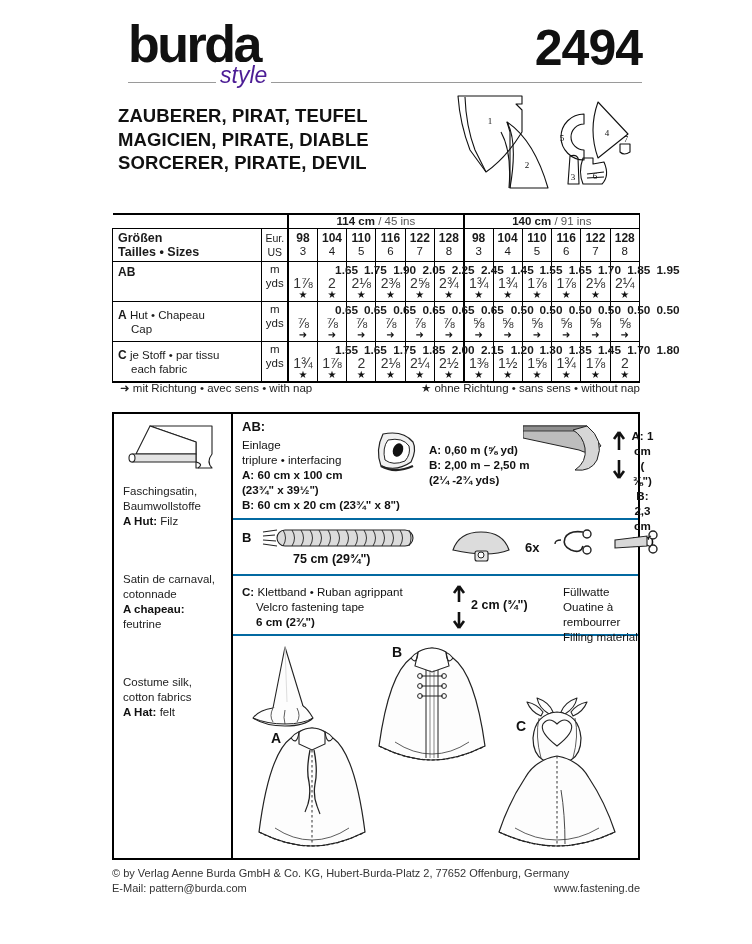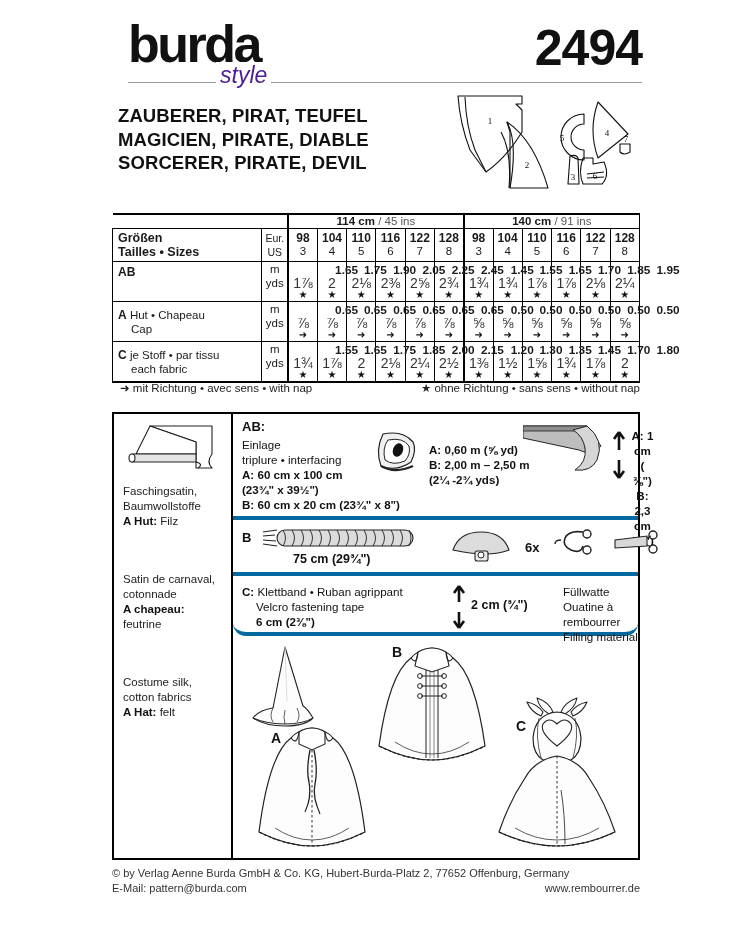--- a/index.html
+++ b/index.html
@@ -56,24 +56,24 @@
   .legend .r{position:absolute;right:0;top:0;}
 
   
   .notions{position:absolute;left:112px;top:412px;width:528px;height:448px;
            border:2px solid #000;box-sizing:border-box;}
   .fabcol{position:absolute;left:0;top:0;width:119px;height:100%;
           border-right:2px solid #000;box-sizing:border-box;}
   .fabtxt{position:absolute;left:9px;font-size:11.5px;line-height:15px;color:#222;}
   .fabtxt b{color:#111;}
   .rightcol{position:absolute;left:119px;top:0;right:0;bottom:0;}
-  .nrow{position:relative;border-bottom:4px solid #0369a1;box-sizing:border-box;}
+  .nrow{position:relative;border-bottom:2px solid #0369a1;box-sizing:border-box;}
   .r-ab{height:106px;}
   .r-b{height:56px;}
-  .r-c{height:60px;border-radius:13px;}
+  .r-c{height:60px;}
   .r-ill{height:222px;border-bottom:0;}
   .ntxt{position:absolute;font-size:11.6px;line-height:15px;color:#111;}
   .ntxt b{font-weight:bold;}
 
   .ill-lbl{position:absolute;font-size:14px;font-weight:bold;color:#111;}
 
   
   .footer{position:absolute;left:112px;top:866px;width:528px;font-size:11px;
           color:#333;line-height:15px;}
   .footer .web{position:absolute;right:0;top:15px;}
@@ -674,16 +674,16 @@
             <path d="M4 138 Q34 152 62 152 Q90 152 120 138" fill="none" stroke="#222" stroke-width="1.2" stroke-dasharray="3 2"></path>
           </svg>
         </div>
       </div>
     </div>
   </div>
 
   <div class="footer">
     <div>© by Verlag Aenne Burda GmbH &amp; Co. KG, Hubert-Burda-Platz 2, 77652 Offenburg, Germany</div>
     <div>E-Mail: pattern@burda.com</div>
-    <div class="web">www.rembourrer.de</div>
+    <div class="web">www.fastening.de</div>
   </div>
 
 </div>
 
 </body></html>

